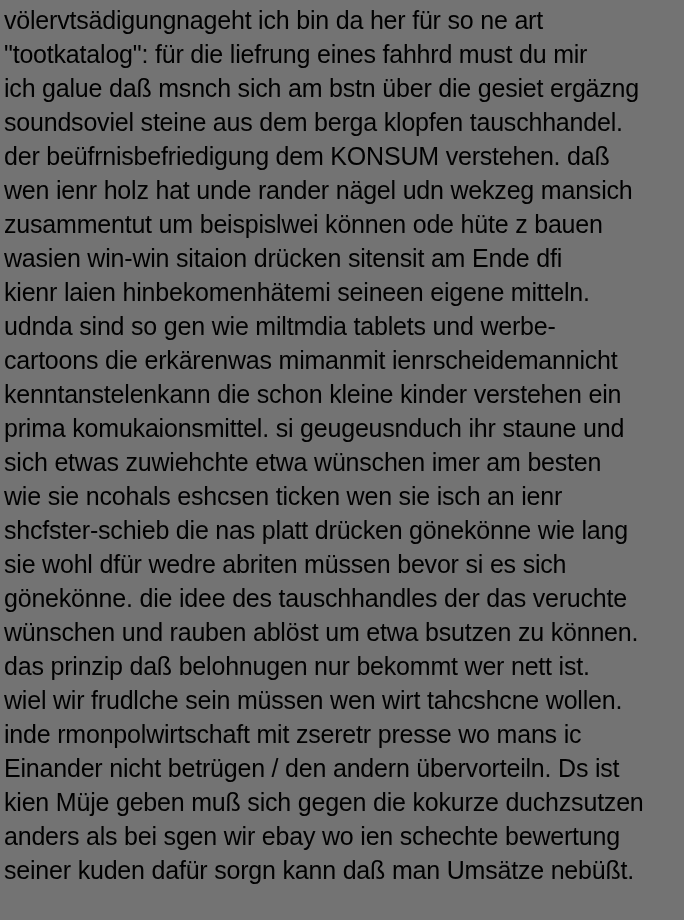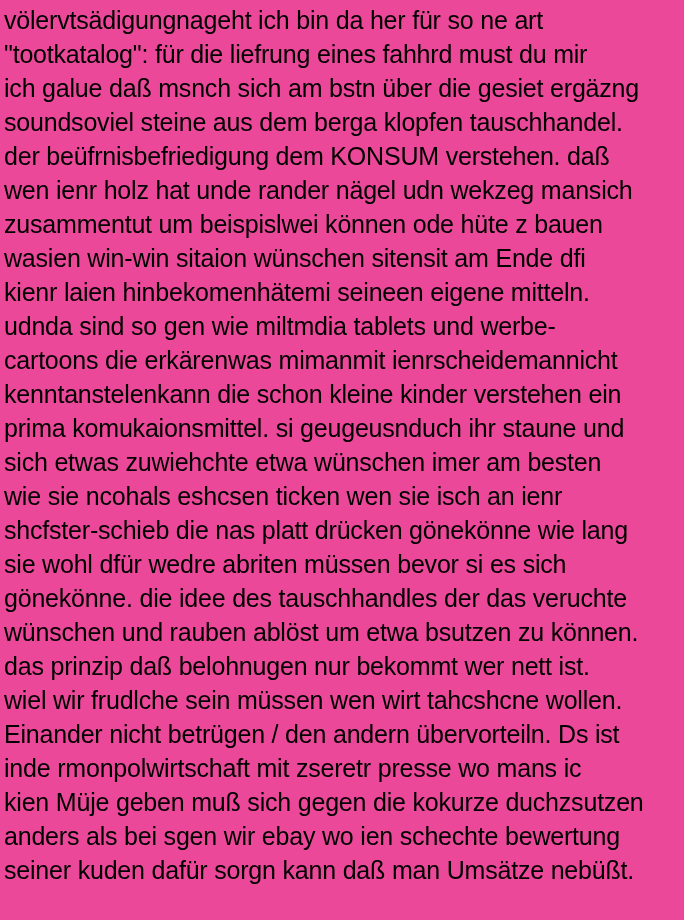--- a/index.html
+++ b/index.html
@@ -3,21 +3,21 @@
 <meta charset="utf-8">
 <style>
   html, body {
     margin: 0;
     padding: 0;
     background: #ffffff;
   }
   .page {
     width: 684px;
     height: 920px;
-    background: #ec4899;
+    background: #737373;
     overflow: hidden;
     box-sizing: border-box;
     padding: 3px 0 0 4px;
   }
   .text-body {
     font-family: "Liberation Sans", "DejaVu Sans", sans-serif;
     font-size: 25px;
     line-height: 34px;
     color: #000000;
     letter-spacing: -0.2px;
@@ -32,33 +32,33 @@
 
 <div class="page">
   <div class="text-body">
       <div class="text-line">völervtsädigungnageht ich bin da her für so ne art</div>
       <div class="text-line">"tootkatalog": für die liefrung eines fahhrd must du mir</div>
       <div class="text-line">ich galue daß msnch sich am bstn über die gesiet ergäzng</div>
       <div class="text-line">soundsoviel steine aus dem berga klopfen tauschhandel.</div>
       <div class="text-line">der beüfrnisbefriedigung dem KONSUM verstehen. daß</div>
       <div class="text-line">wen ienr holz hat unde rander nägel udn wekzeg mansich</div>
       <div class="text-line">zusammentut um beispislwei können ode hüte z bauen</div>
-      <div class="text-line">wasien win-win sitaion wünschen sitensit am Ende dfi</div>
+      <div class="text-line">wasien win-win sitaion drücken sitensit am Ende dfi</div>
       <div class="text-line">kienr laien hinbekomenhätemi seineen eigene mitteln.</div>
       <div class="text-line">udnda sind so gen wie miltmdia tablets und werbe-</div>
       <div class="text-line">cartoons die erkärenwas mimanmit ienrscheidemannicht</div>
       <div class="text-line">kenntanstelenkann die schon kleine kinder verstehen ein</div>
       <div class="text-line">prima komukaionsmittel. si geugeusnduch ihr staune und</div>
       <div class="text-line">sich etwas zuwiehchte etwa wünschen imer am besten</div>
       <div class="text-line">wie sie ncohals eshcsen ticken wen sie isch an ienr</div>
       <div class="text-line">shcfster-schieb die nas platt drücken gönekönne wie lang</div>
       <div class="text-line">sie wohl dfür wedre abriten müssen bevor si es sich</div>
       <div class="text-line">gönekönne. die idee des tauschhandles der das veruchte</div>
       <div class="text-line">wünschen und rauben ablöst um etwa bsutzen zu können.</div>
       <div class="text-line">das prinzip daß belohnugen nur bekommt wer nett ist.</div>
       <div class="text-line">wiel wir frudlche sein müssen wen wirt tahcshcne wollen.</div>
+      <div class="text-line">inde rmonpolwirtschaft mit zseretr presse wo mans ic</div>
       <div class="text-line">Einander nicht betrügen / den andern übervorteiln. Ds ist</div>
-      <div class="text-line">inde rmonpolwirtschaft mit zseretr presse wo mans ic</div>
       <div class="text-line">kien Müje geben muß sich gegen die kokurze duchzsutzen</div>
       <div class="text-line">anders als bei sgen wir ebay wo ien schechte bewertung</div>
       <div class="text-line">seiner kuden dafür sorgn kann daß man Umsätze nebüßt.</div>
     </div>
 </div>
 
 </body></html>

